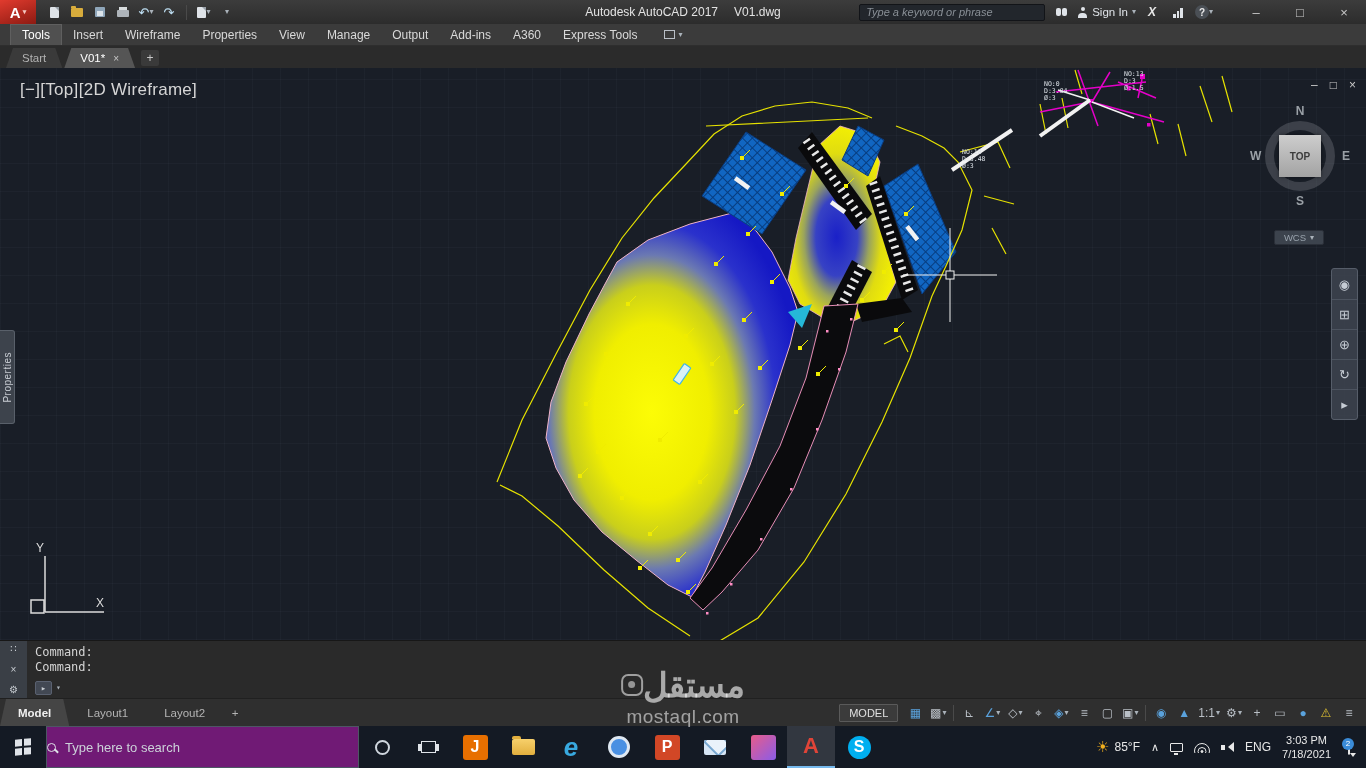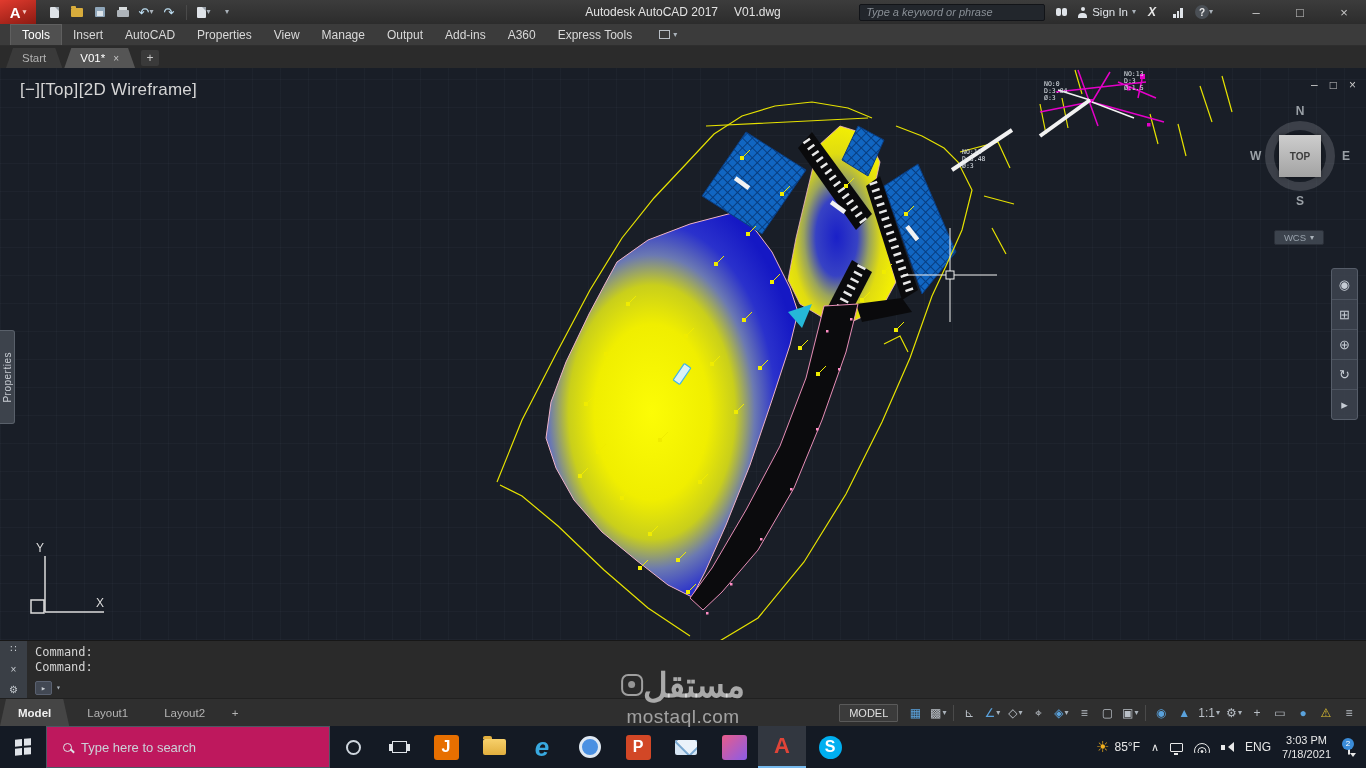--- a/index.html
+++ b/index.html
@@ -98,21 +98,21 @@
   .sbtn.yellow{color:#e8c832}
   .sdiv{width:1px;height:16px;background:#1f1f1f;border-right:1px solid #4a4a4a;margin:0 3px}
 
   
   .taskbar{height:42px;background:#141a24;display:flex;align-items:stretch;color:#e8e8e8}
   .tslot{width:46px;display:flex;align-items:center;justify-content:center;position:relative}
   .tslot.app{width:48px}
   .tslot.active-app{background:rgba(255,255,255,.13);border-bottom:2px solid #76b9ed}
   .winlogo{display:grid;grid-template-columns:7px 7px;grid-template-rows:7px 7px;gap:1.5px;transform:skewY(-6deg)}
   .winlogo span{background:#dfe3e8}
-  .tb-search{width:284px;background:#be185d;border:1px solid #4d5664;display:flex;align-items:center;gap:9px;padding-left:16px;font-size:13px;color:#ccd2d9}
+  .tb-search{width:313px;background:#701a75;border:1px solid #4d5664;display:flex;align-items:center;gap:9px;padding-left:0;font-size:13px;color:#ccd2d9}
   .mag{width:9px;height:9px;border:1.5px solid #dfe3e8;border-radius:50%;position:relative;flex:none}
   .mag::after{content:"";position:absolute;width:5px;height:1.5px;background:#dfe3e8;transform:rotate(45deg);right:-4px;bottom:-1px}
   .i-ring{width:15px;height:15px;border:2px solid #cfd6de;border-radius:50%}
   .i-taskview{width:15px;height:12px;border:1.5px solid #dfe3e8;position:relative}
   .i-taskview::after{content:"";position:absolute;left:-4px;top:2px;width:3px;height:7px;background:#dfe3e8}
   .i-taskview::before{content:"";position:absolute;right:-4px;top:2px;width:3px;height:7px;background:#dfe3e8}
   .appico{width:25px;height:25px;border-radius:3px;display:flex;align-items:center;justify-content:center;font-weight:bold;font-size:16px;color:#fff}
   .tb-folder{width:23px;height:16px;background:linear-gradient(#f7d06b,#e2af3e);border-radius:2px;position:relative}
   .tb-folder::before{content:"";position:absolute;top:-3px;left:0;width:9px;height:3px;background:#e2af3e;border-radius:2px 2px 0 0}
   .envelope{width:22px;height:15px;background:#d7e6f5;border-radius:2px;position:relative;overflow:hidden}
@@ -221,21 +221,21 @@
         <div class="winbtn">
             <span>×</span>
           </div>
       </div>
     </div>
   </div>
 
   <div class="ribbon">
     <div class="rtab active">Tools</div>
     <div class="rtab">Insert</div>
-    <div class="rtab">AutoCAD</div>
+    <div class="rtab">Wireframe</div>
     <div class="rtab">Properties</div>
     <div class="rtab">View</div>
     <div class="rtab">Manage</div>
     <div class="rtab">Output</div>
     <div class="rtab">Add-ins</div>
     <div class="rtab">A360</div>
     <div class="rtab">Express Tools</div>
     <div class="ribbon-min">
       <span class="box"></span>
       <span class="caret">▾</span>

